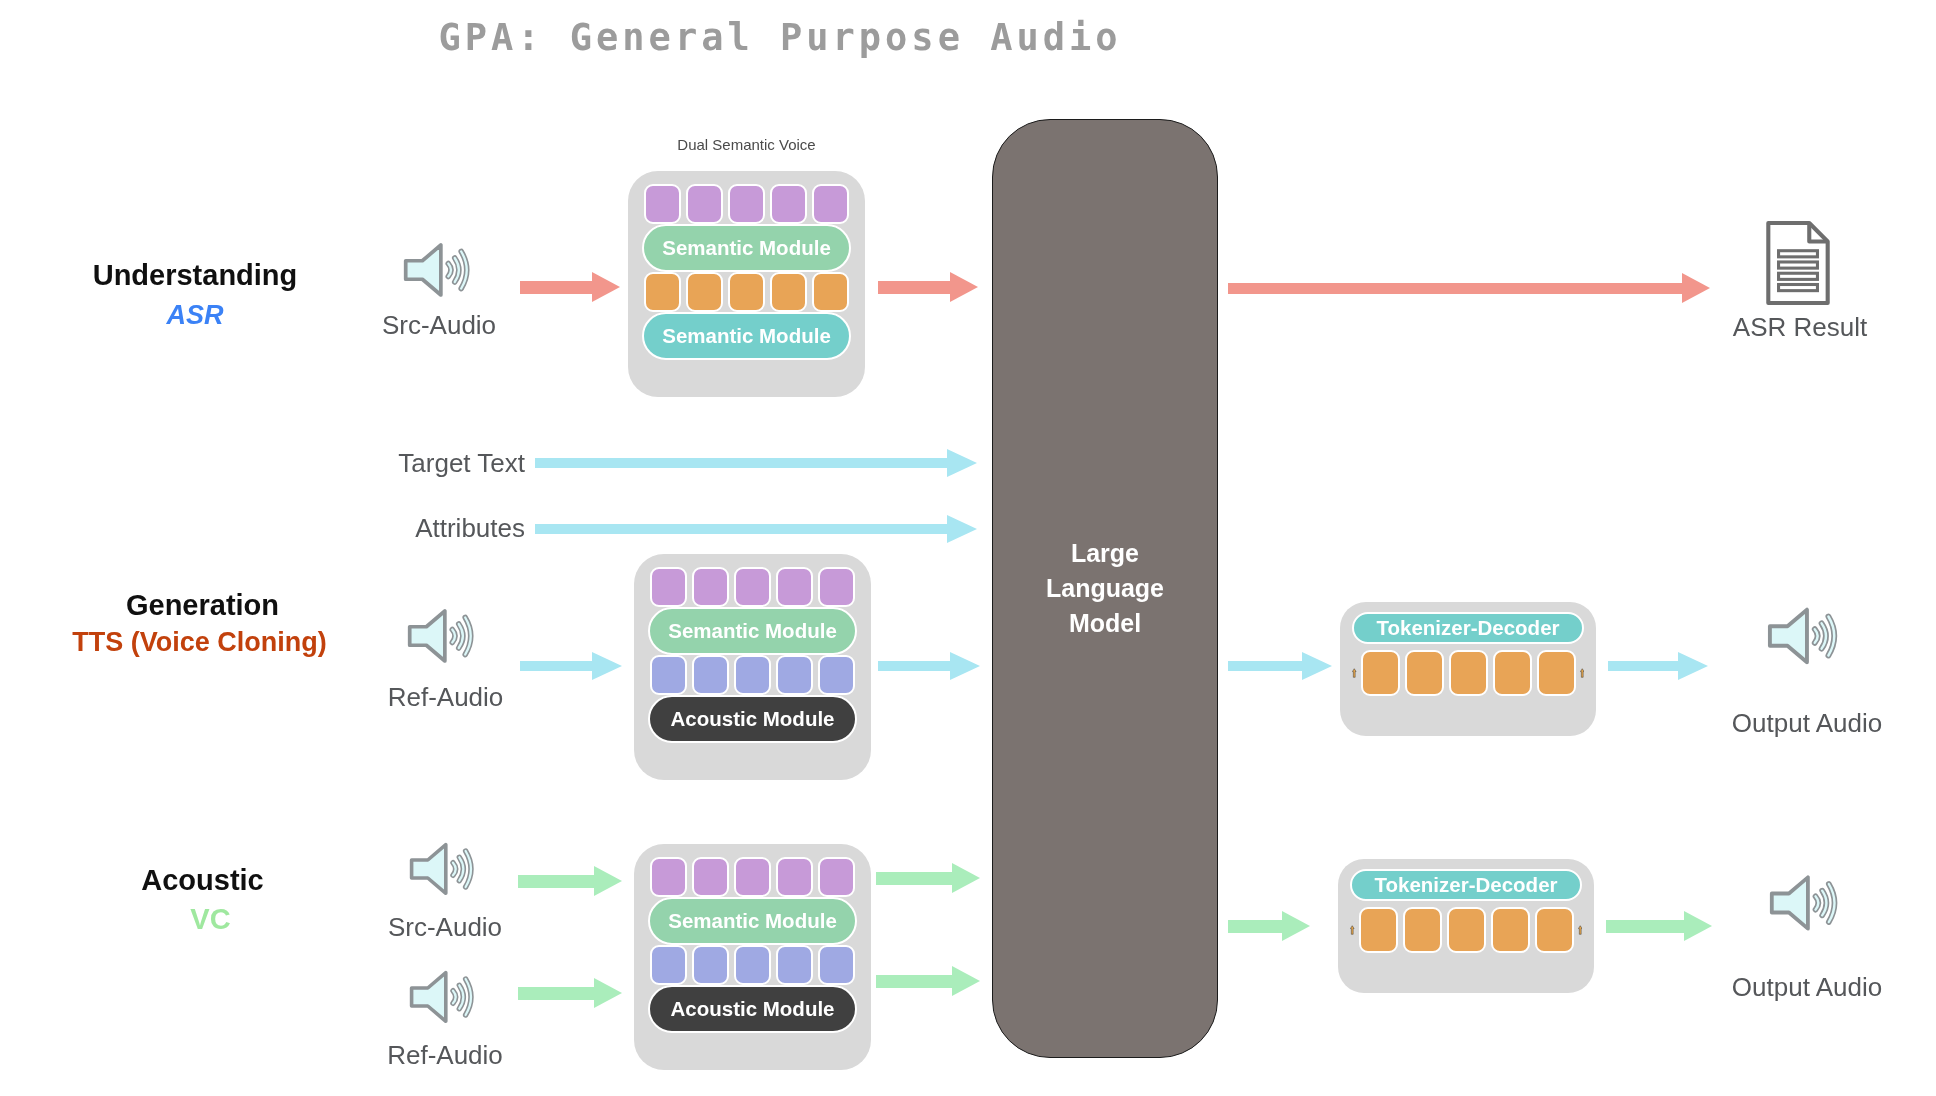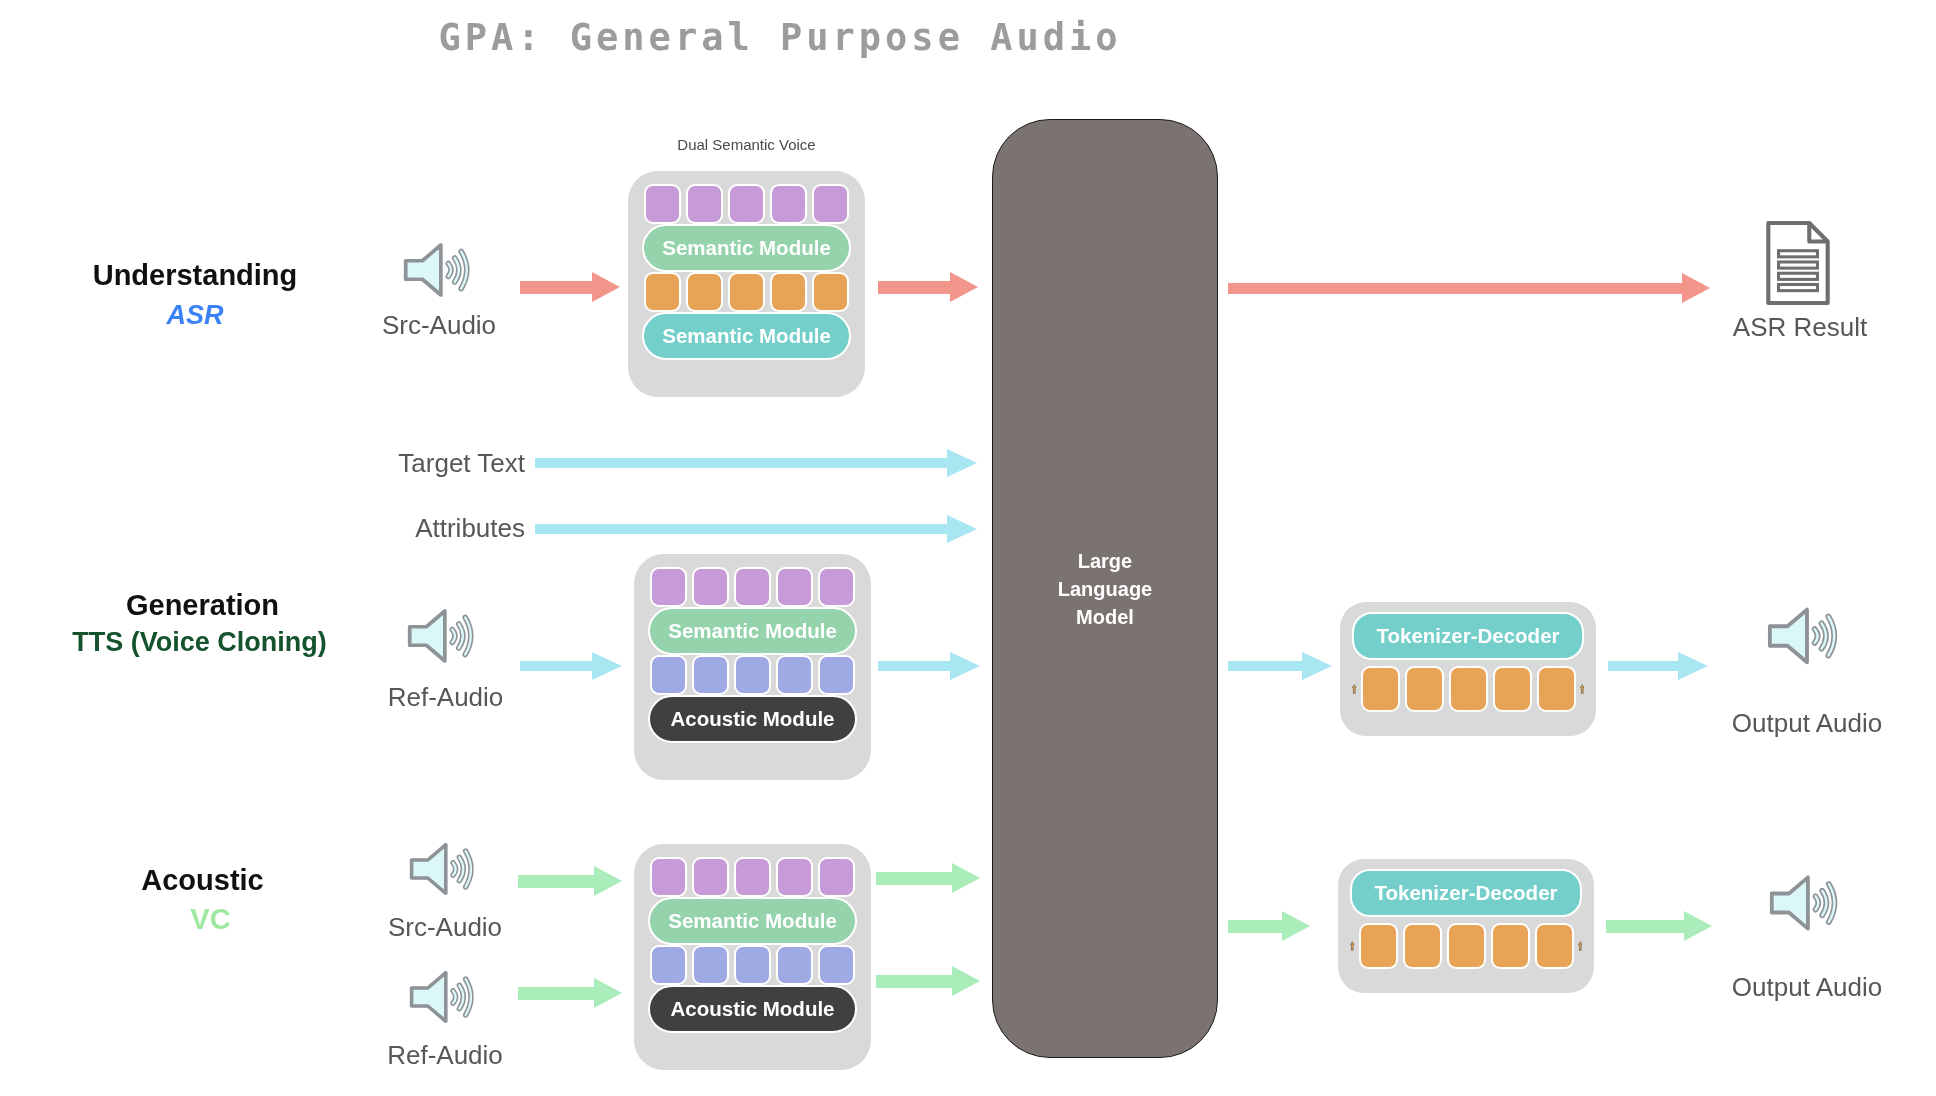--- a/index.html
+++ b/index.html
@@ -6,21 +6,21 @@
   .canvas{position:relative;width:1936px;height:1096px;background:#ffffff;
           font-family:"Liberation Sans",sans-serif;overflow:hidden;}
   .abs{position:absolute;}
 
   .title{font-family:"DejaVu Sans Mono",monospace;font-weight:bold;font-size:37px;
          letter-spacing:4px;color:#9C9C9C;text-align:center;white-space:nowrap;}
 
   .row-label{font-weight:700;font-size:29px;color:#101010;text-align:center;margin-top:7px;}
   .task-label{font-weight:700;font-size:27px;text-align:center;}
   .task-asr{color:#3b82f6;font-style:italic;}
-  .task-tts{color:#14532d;text-align:center;}
+  .task-tts{color:#c2410c;text-align:center;}
   .task-vc{color:#9FE89F;font-size:29px;}
   .audio-label{font-size:26px;color:#55575A;text-align:center;white-space:nowrap;}
   .caption{font-size:15px;color:#4A4A4A;text-align:center;}
 
   
   .stack{background:#D9D9D9;border-radius:30px;padding:13px 14px;box-sizing:border-box;
          display:flex;flex-direction:column;}
   .token-row{display:flex;gap:5px;justify-content:center;}
   .token{width:37px;height:40px;border-radius:9px;border:2.5px solid #fff;box-sizing:border-box;}
   .tok-purple{background:#C79AD8;}
@@ -29,38 +29,38 @@
   .bar{height:48px;border-radius:24px;border:2.5px solid #fff;box-sizing:border-box;
        color:#fff;font-weight:700;font-size:20.5px;display:flex;align-items:center;
        justify-content:center;white-space:nowrap;}
   .bar-green{background:#94D3AC;}
   .bar-teal{background:#74CFCB;}
   .bar-red{background:#404040;}
 
   
   .llm{background:#7B7370;border:1.5px solid #1c1c1c;border-radius:58px;
        display:flex;align-items:center;justify-content:center;color:#fff;font-weight:700;
-       font-size:20px;text-align:center;white-space:pre-line;line-height:1.4;box-sizing:border-box;}
+       font-size:25px;text-align:center;white-space:pre-line;line-height:1.4;box-sizing:border-box;}
 
   
   .arrow{display:flex;align-items:center;}
   .arrow .shaft{flex:1;}
   .arrow .head{width:0;height:0;border-style:solid;border-right:none;}
   .a-red .shaft{background:#F2968C;height:13px;}
   .a-red .head{border-top:15px solid transparent;border-bottom:15px solid transparent;border-left:28px solid #F2968C;}
   .a-red.slim .shaft{height:11px;}
   .a-cyan .shaft{background:#A8E6F2;height:10px;}
   .a-cyan .head{border-top:14px solid transparent;border-bottom:14px solid transparent;border-left:30px solid #A8E6F2;}
   .a-green .shaft{background:#AAEDBB;height:13px;}
   .a-green .head{border-top:15px solid transparent;border-bottom:15px solid transparent;border-left:28px solid #AAEDBB;}
 
   
   .tokenizer{background:#D9D9D9;border-radius:26px;padding:10px 12px;box-sizing:border-box;
              display:flex;flex-direction:column;gap:6px;}
-  .tk-bar{height:48px;border-radius:20px;border:2.5px solid #fff;box-sizing:border-box;
+  .tk-bar{height:32px;border-radius:20px;border:2.5px solid #fff;box-sizing:border-box;
           background:#74CFCB;color:#fff;font-weight:700;font-size:20.5px;
           display:flex;align-items:center;justify-content:center;white-space:nowrap;}
   .tk-row{display:flex;align-items:center;justify-content:center;gap:4px;}
   .tokenizer .token{width:39px;height:46px;}
 
   
   .wo{fill:none;stroke:#8D9396;stroke-width:6;stroke-linecap:round;}
   .wi{fill:none;stroke:#DCF7F8;stroke-width:2.5;stroke-linecap:round;}
 </style>
 </head>

